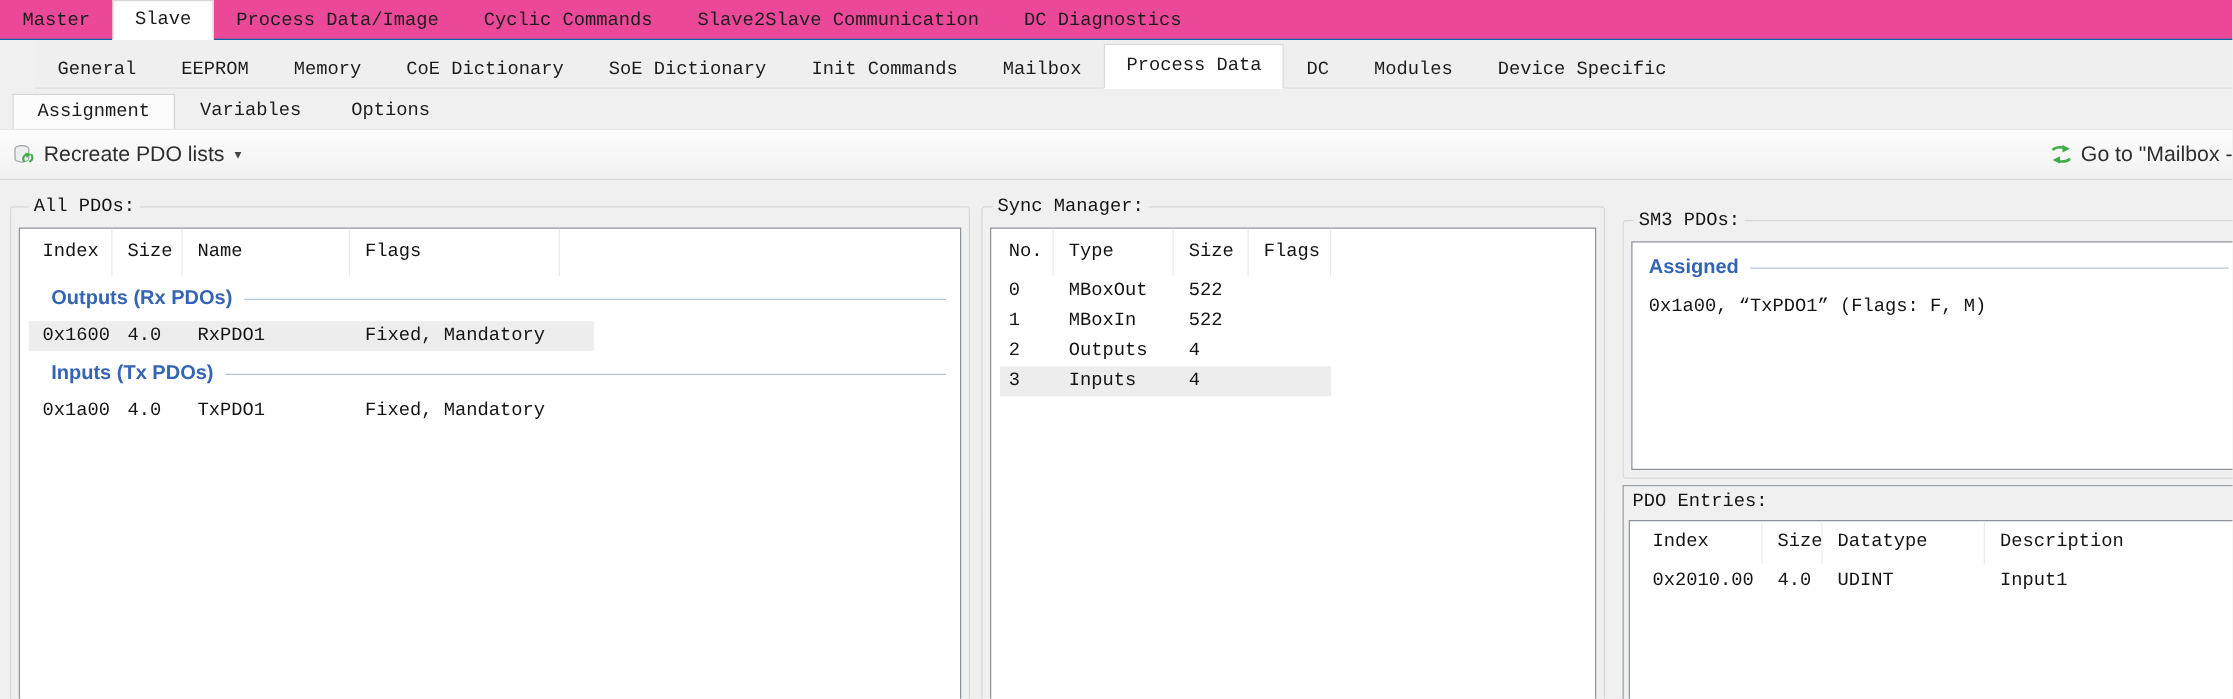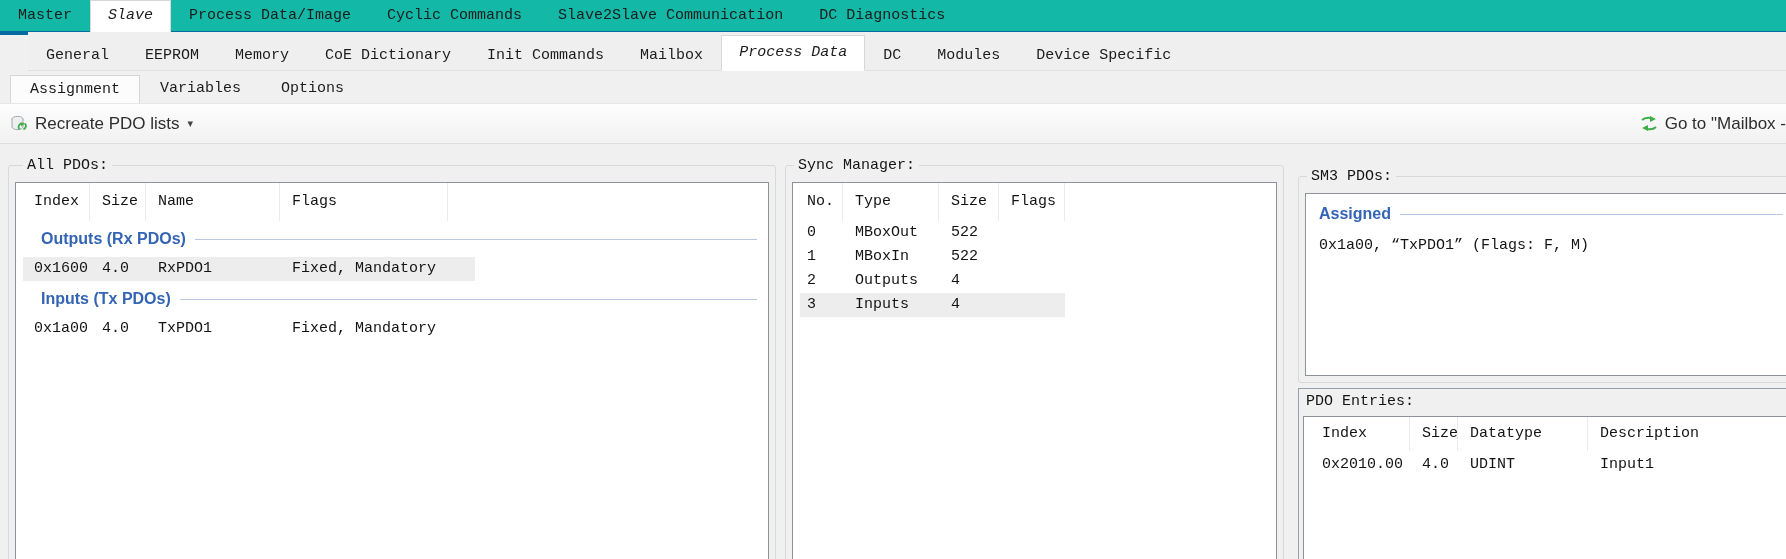--- a/index.html
+++ b/index.html
@@ -3,28 +3,28 @@
 <meta charset="utf-8">
 <style>
   html,body{margin:0;padding:0;}
   body{
     position:relative;width:1786px;height:559px;overflow:hidden;
     background:#f0f0f0;color:#141414;
     font-family:"Liberation Mono", monospace;font-size:15px;
   }
   
   .ts{position:absolute;left:0;right:0;display:flex;align-items:flex-end;}
-  .ts1{top:0;height:31px;background:#14b8a6;border-bottom:4px solid #0369a1;align-items:center;}
+  .ts1{top:0;height:31px;background:#ec4899;border-bottom:1px solid #0369a1;}
   .ts2{top:32px;height:38px;background:#efefef;border-bottom:1px solid #e0e0e0;margin-left:28px;}
   .ts3{top:74px;left:10px;height:29px;background:transparent;}
   .tab{height:26px;line-height:26px;padding:0 17px;white-space:nowrap;cursor:default;
        border:1px solid transparent;color:#1c1c1c;}
   .ts1 .tab.active,.ts2 .tab.active{
     background:#ffffff;border:1px solid #d8d8d8;border-bottom:1px solid #ffffff;
-    height:30px;line-height:30px;margin-bottom:-1px;font-style:italic;}
+    height:30px;line-height:30px;margin-bottom:-1px;}
   .ts2 .tab.active{height:34px;line-height:34px;}
   .ts3 .tab{height:27px;line-height:27px;padding:0 19px;}
   .ts3 .tab.active{background:#fcfcfc;border:1px solid #d6d6d6;border-bottom:1px solid #fbfbfb;margin-bottom:-1px;text-align:center;}
   
   .toolbar{position:absolute;top:103px;left:0;right:0;height:39px;
     background:linear-gradient(#fdfdfd,#f1f1f2);border-top:1px solid #e6e6e6;
     border-bottom:1px solid #dedede;display:flex;align-items:center;
     font-family:"Liberation Sans", sans-serif;font-size:17px;color:#2e2e2e;}
   .tool-btn{display:flex;align-items:center;gap:6px;padding:0 10px;height:100%;cursor:default;}
   .caret{font-size:11px;color:#444;margin-left:2px;}
@@ -72,20 +72,21 @@
   <div class="tab">Cyclic Commands</div>
   <div class="tab">Slave2Slave Communication</div>
   <div class="tab">DC Diagnostics</div>
 </div>
 
 <div class="ts ts2">
   <div class="tab">General</div>
   <div class="tab">EEPROM</div>
   <div class="tab">Memory</div>
   <div class="tab">CoE Dictionary</div>
+  <div class="tab">SoE Dictionary</div>
   <div class="tab">Init Commands</div>
   <div class="tab">Mailbox</div>
   <div class="tab active">Process Data</div>
   <div class="tab">DC</div>
   <div class="tab">Modules</div>
   <div class="tab">Device Specific</div>
 </div>
 
 <div class="ts ts3">
   <div class="tab active">Assignment</div>

